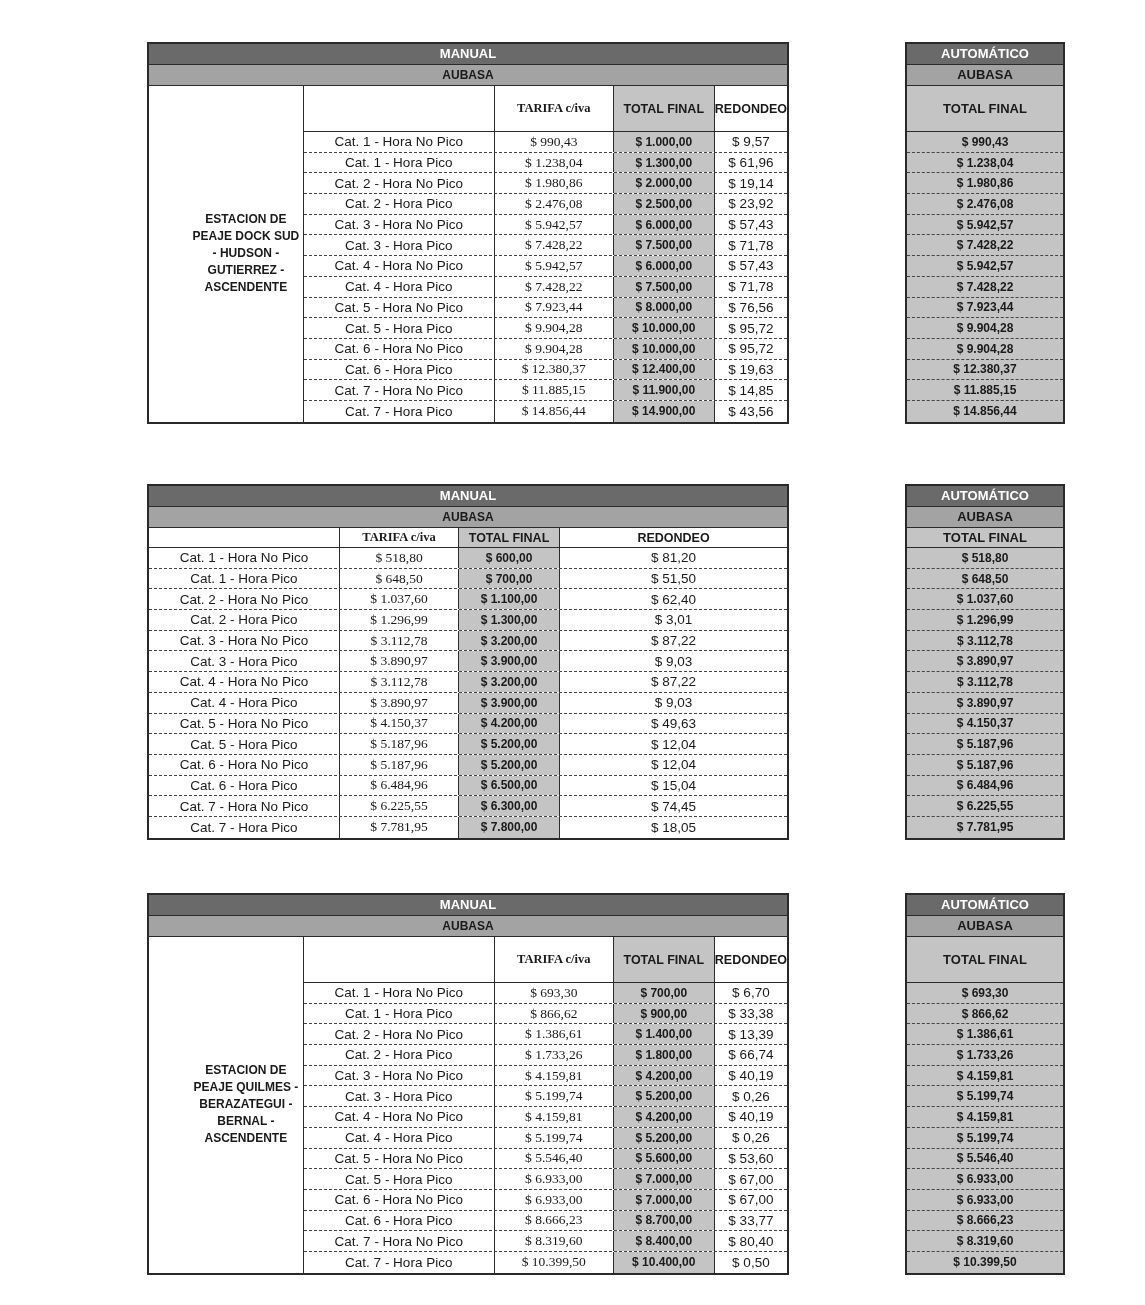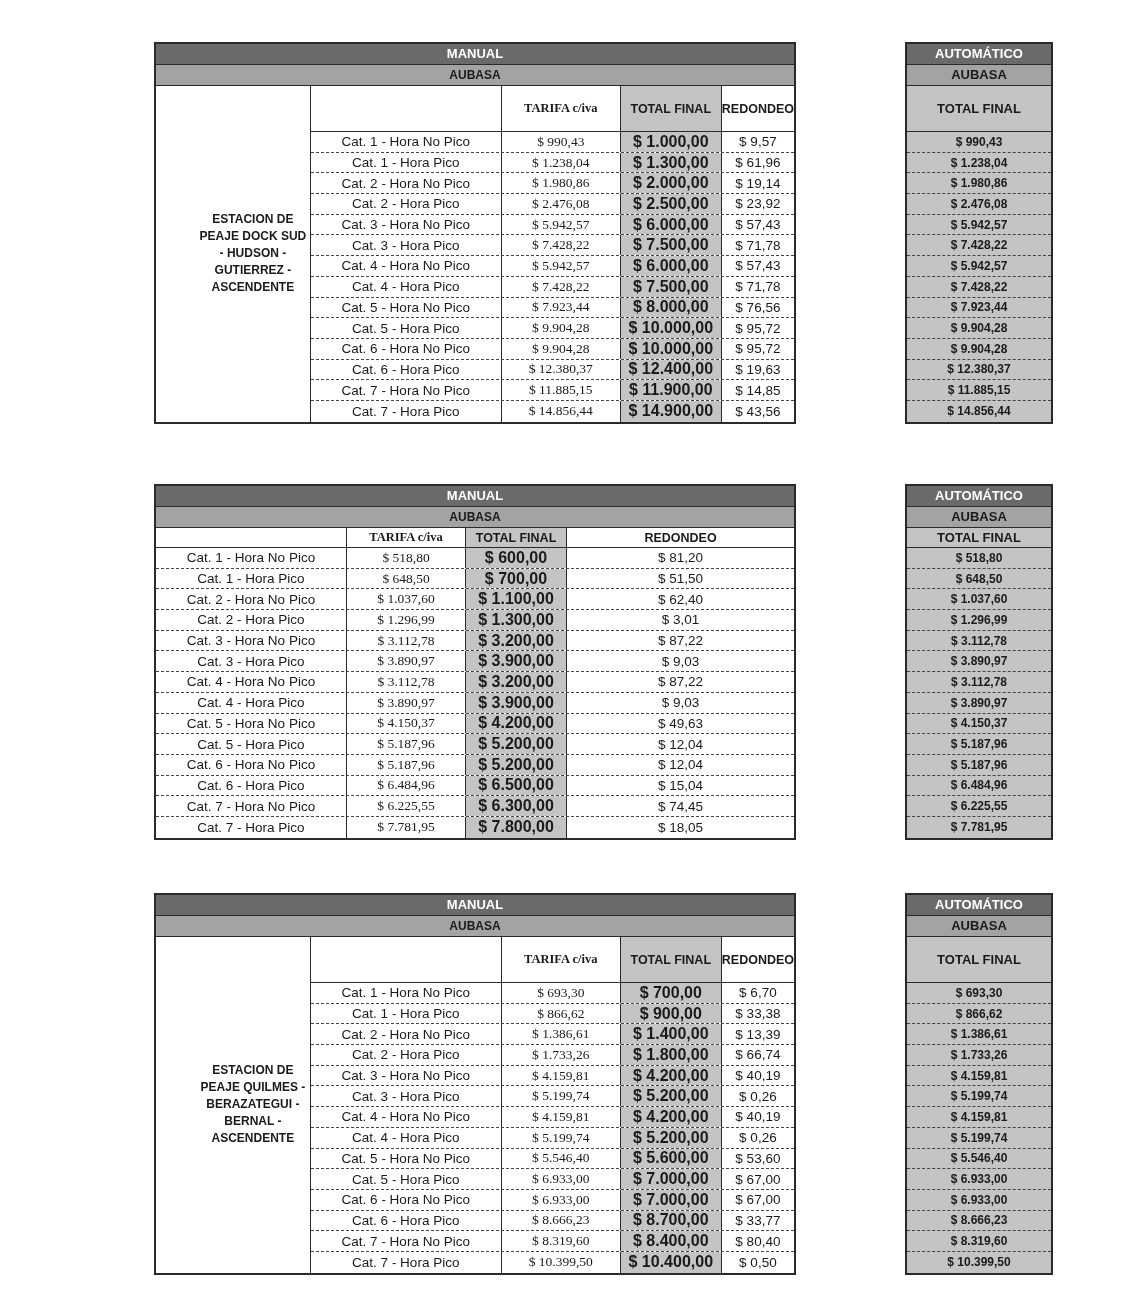--- a/index.html
+++ b/index.html
@@ -1,31 +1,31 @@
 <!DOCTYPE html>
 <html><head>
 <meta charset="utf-8">
 <style>
   html, body { margin:0; padding:0; background:#ffffff; }
   body { width:1145px; height:1305px; position:relative; font-family:"Liberation Sans", sans-serif; color:#1a1a1a; overflow:hidden; }
-  .manual { position:absolute; left:154px; width:642px; border:2px solid #2a2a2a; box-sizing:border-box; background:#fff; }
-  .auto { position:absolute; left:905px; width:148px; border:2px solid #2a2a2a; box-sizing:border-box; background:#fff; }
+  .manual { position:absolute; left:147px; width:642px; border:2px solid #2a2a2a; box-sizing:border-box; background:#fff; }
+  .auto { position:absolute; left:905px; width:160px; border:2px solid #2a2a2a; box-sizing:border-box; background:#fff; }
   .hdr-dark { background:#6a6a6a; color:#fff; font-weight:bold; text-align:center; font-size:13px; height:20px; line-height:20px; border-bottom:1px solid #2a2a2a; }
   .hdr-white { background:#a3a3a3; color:#1a1a1a; font-weight:bold; text-align:center; height:20px; line-height:20px; border-bottom:1px solid #2a2a2a; }
   .manual .hdr-white { font-size:12px; }
   .auto .hdr-white { font-size:13px; }
   .grid { display:flex; }
   .station { width:128px; border-right:1px solid #2a2a2a; display:flex; align-items:center; justify-content:center; text-align:center; font-weight:bold; font-size:12px; line-height:17px; padding:0 2px; box-sizing:border-box;margin-left:40px; }
   .cols { flex:1; display:flex; flex-direction:column; }
   .row { display:flex; height:20.7px; border-bottom:1px dashed #444; box-sizing:border-box; }
   .row:last-child { border-bottom:none; }
   .headrow { display:flex; border-bottom:1px solid #2a2a2a; box-sizing:border-box; }
   .c-cat { width:190px; border-right:1px solid #2a2a2a; text-align:center; font-size:13.5px; display:flex; align-items:center; justify-content:center; }
   .c-tar { width:118px; border-right:1px solid #2a2a2a; text-align:center; font-size:13.5px; display:flex; align-items:center; justify-content:center;font-family:Liberation Serif, serif; }
-  .c-tot { width:100px; border-right:1px solid #2a2a2a; background:#c4c4c4; text-align:center; font-size:16px; font-weight:bold; display:flex; align-items:center; justify-content:center; }
+  .c-tot { width:100px; border-right:1px solid #2a2a2a; background:#c4c4c4; text-align:center; font-size:12px; font-weight:bold; display:flex; align-items:center; justify-content:center; }
   .c-red { flex:1; text-align:center; font-size:13.5px; display:flex; align-items:center; justify-content:center; }
   .headrow .c-tar, .headrow .c-red, .headrow .c-tot { font-size:12.5px; font-weight:bold; }
   .auto .a-head { background:#c4c4c4; font-weight:bold; text-align:center; font-size:13px; display:flex; align-items:center; justify-content:center; border-bottom:1px solid #2a2a2a; box-sizing:border-box; }
   .auto .a-row { background:#c4c4c4; height:20.7px; border-bottom:1px dashed #444; box-sizing:border-box; text-align:center; font-size:12px; font-weight:bold; display:flex; align-items:center; justify-content:center; }
   .auto .a-row:last-child { border-bottom:none; }
 </style>
 </head>
 <body>
 
 <div id="root">

